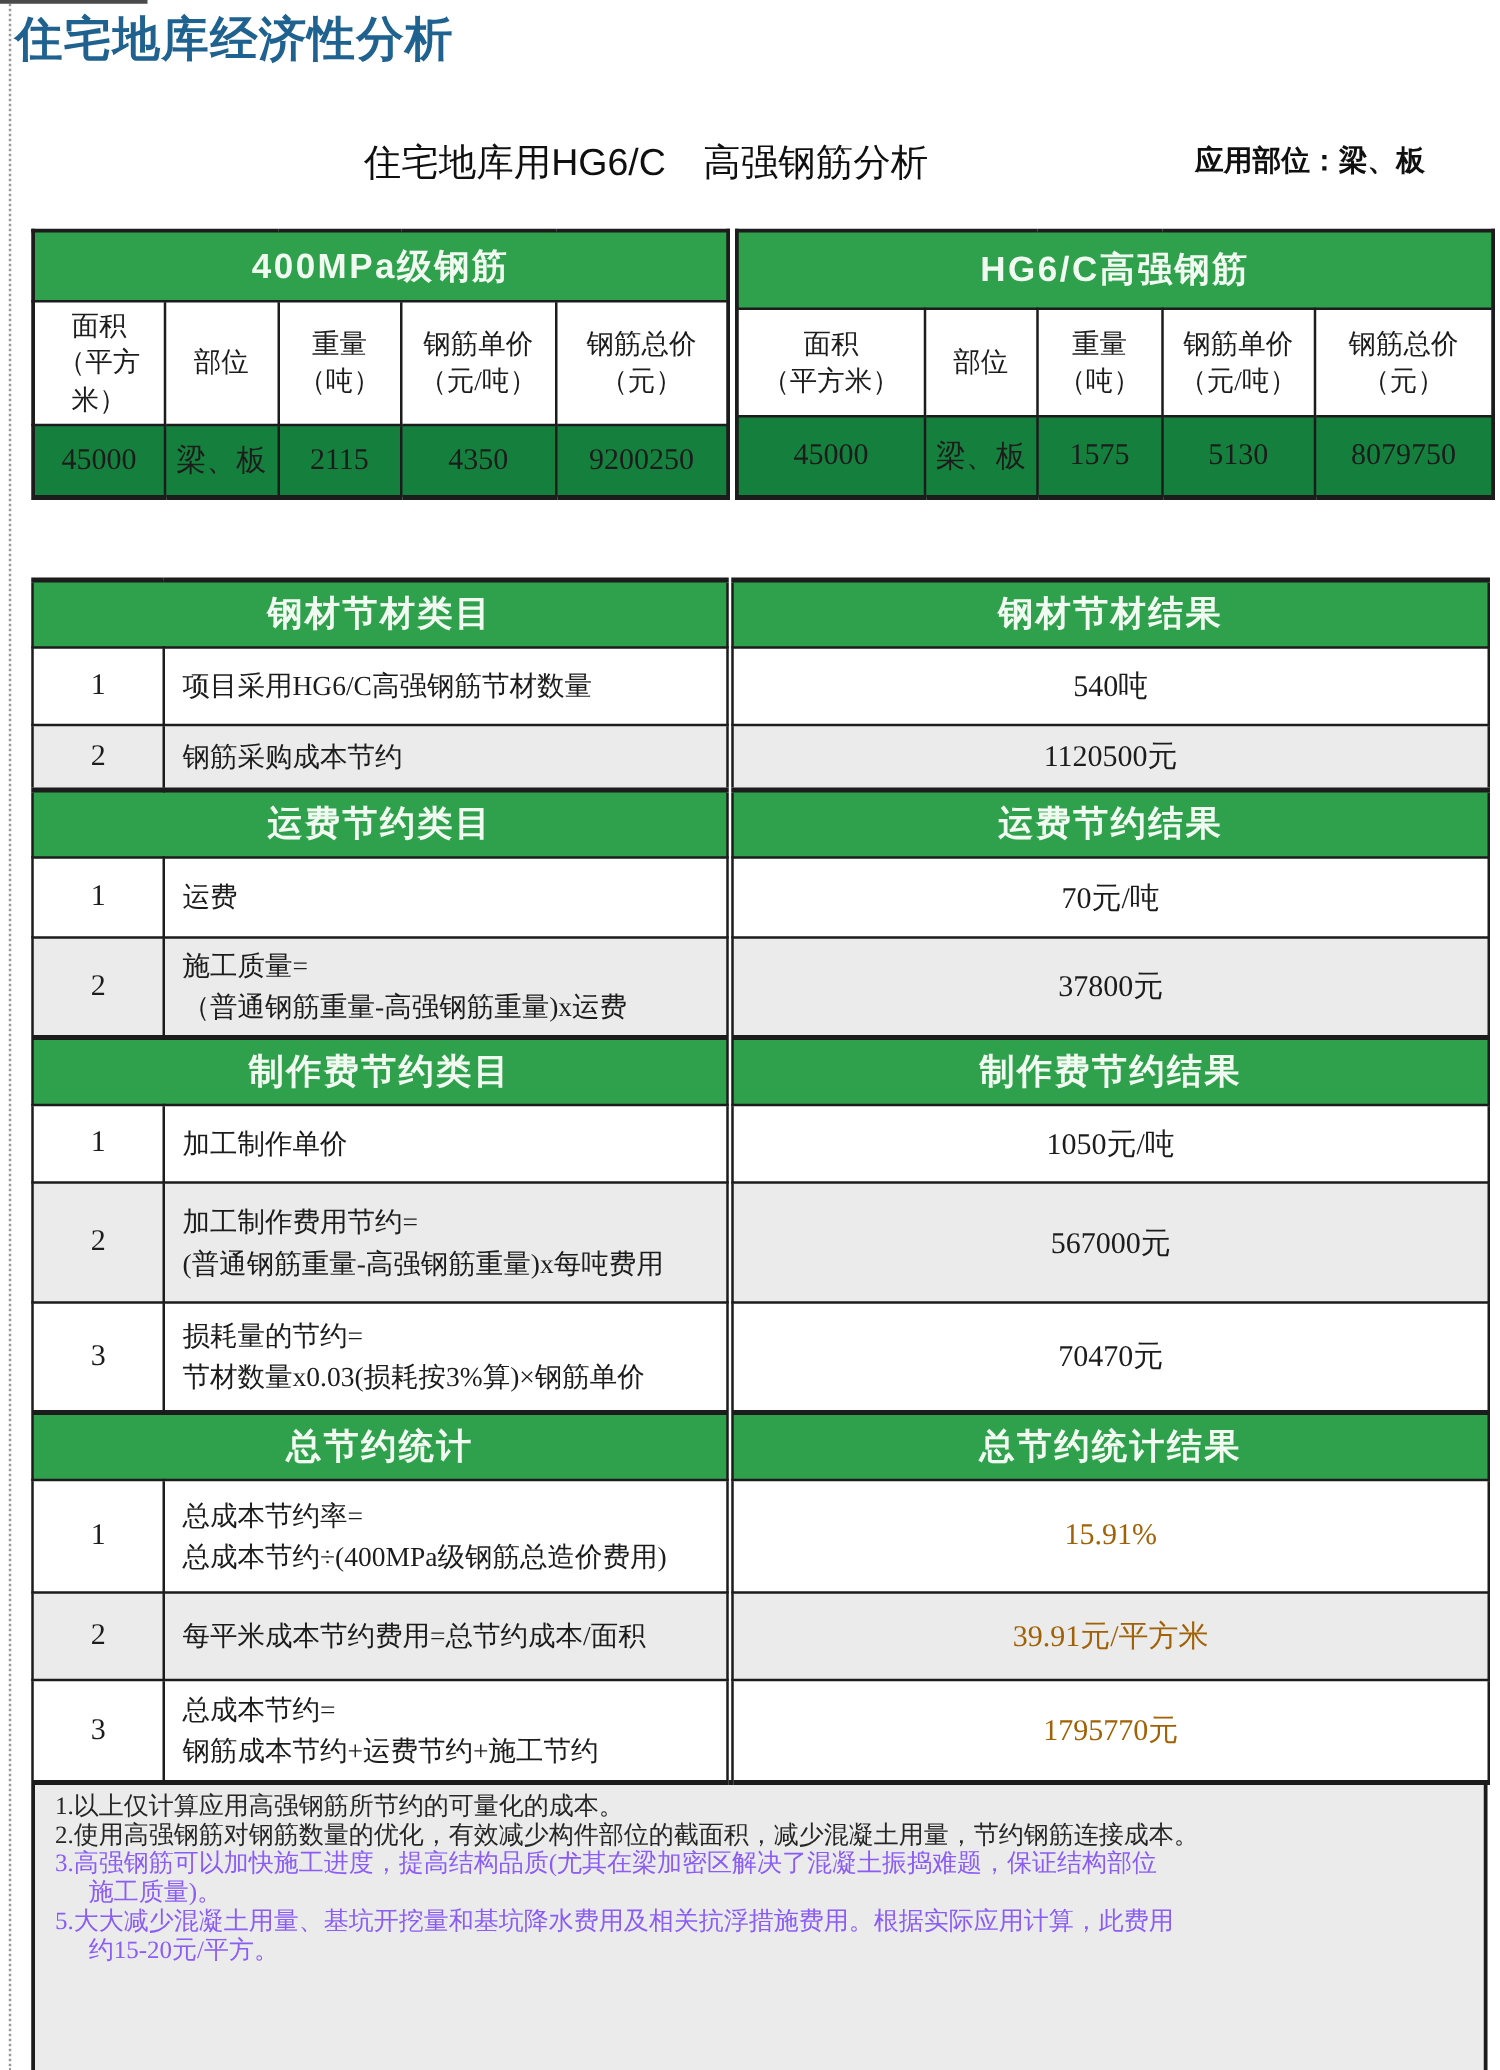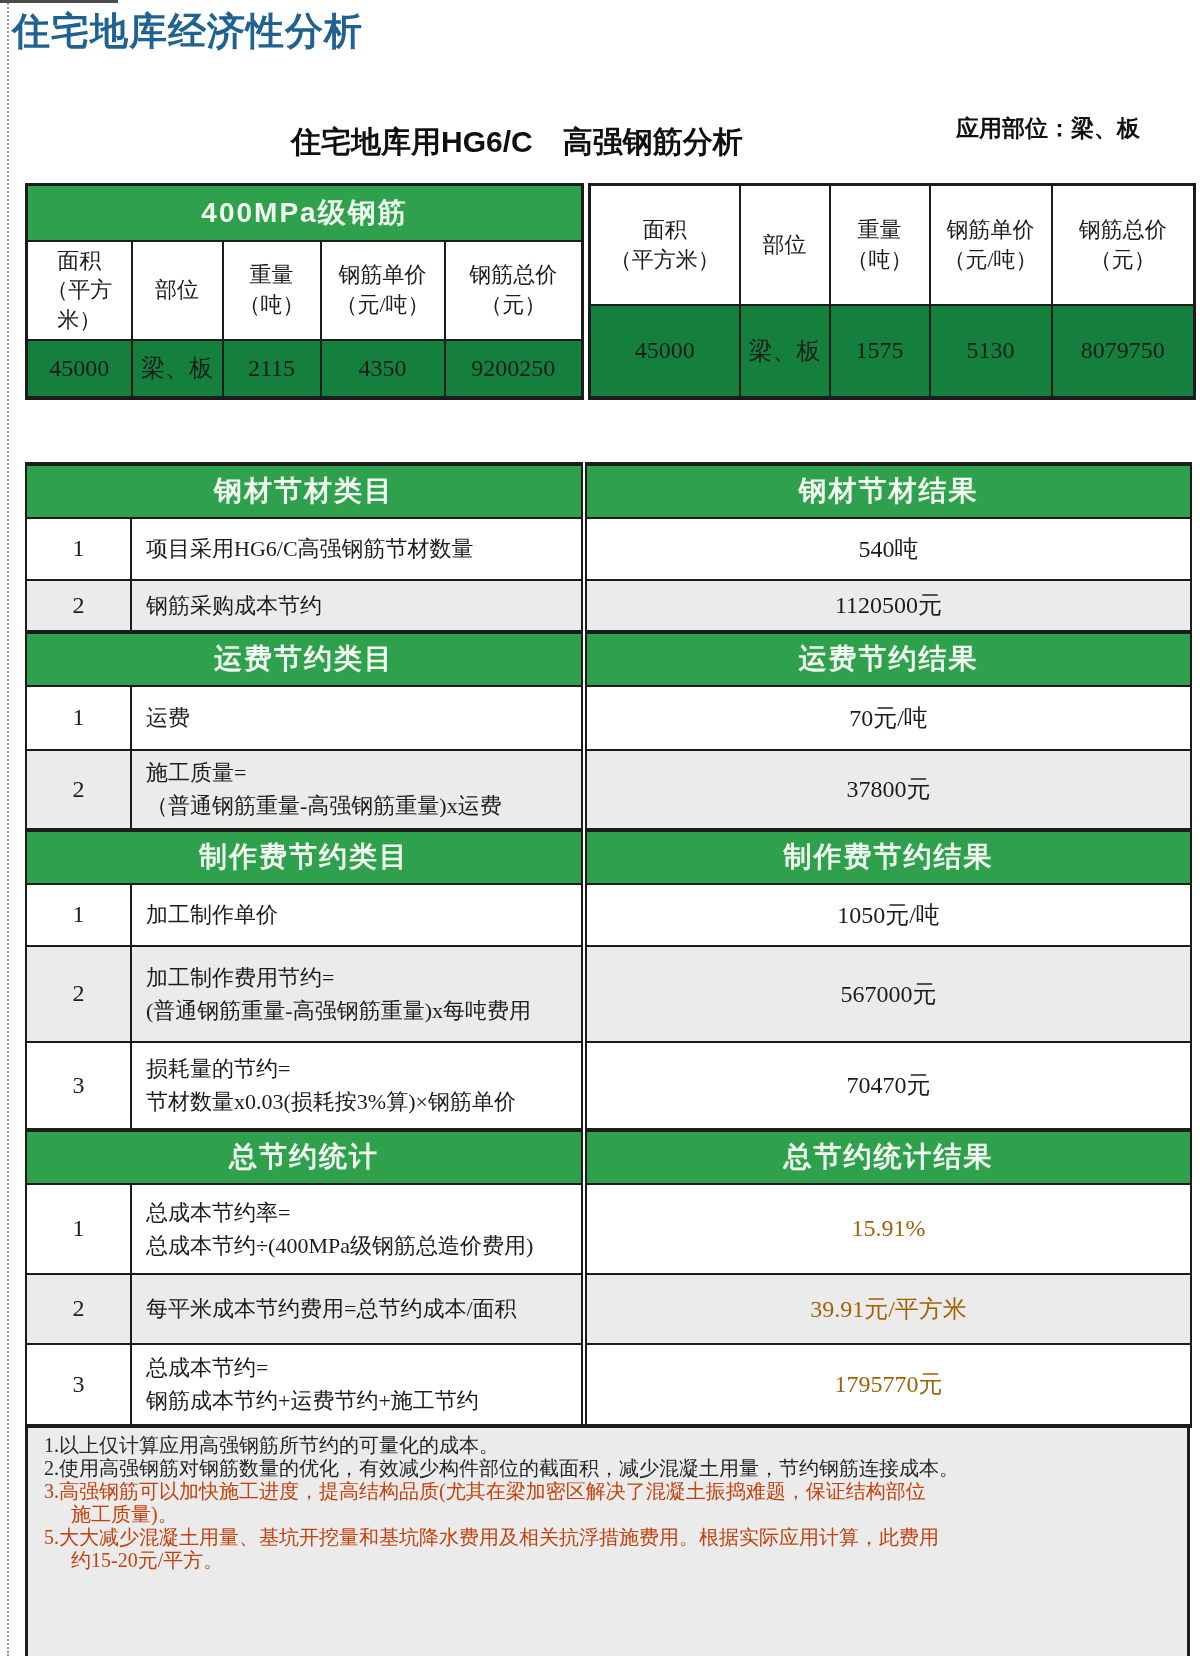--- a/index.html
+++ b/index.html
@@ -8,23 +8,23 @@
     font-family:"Liberation Serif","DejaVu Serif",serif;color:#1c1c1c;
     overflow:hidden;
   }
   .left-dotted{position:absolute;left:7px;top:0;height:1656px;width:0;
     border-left:2px dotted #9a9a9a;}
   .top-tick{position:absolute;left:0;top:0;width:118px;height:3px;background:#4a4a4a;}
   .page-title{position:absolute;left:12px;top:6px;margin:0;
     font-family:"Liberation Sans","DejaVu Sans",sans-serif;
     font-size:38px;font-weight:bold;color:#1f6290;letter-spacing:1px;}
   .subtitle-row{position:absolute;left:25px;top:106px;width:1165px;height:52px;}
-  .table-title{position:absolute;left:266px;top:16px;
-    font-family:"Liberation Sans","DejaVu Sans",sans-serif;
-    font-size:30px;font-weight:bold;color:#101010;}
+  .table-title{position:absolute;left:266px;top:4px;
+    font-family:"Liberation Sans","DejaVu Sans",sans-serif;
+    font-size:30px;font-weight:normal;color:#101010;}
   .application-note{position:absolute;right:50px;top:7px;
     font-family:"Liberation Sans","DejaVu Sans",sans-serif;
     font-size:23px;font-weight:600;color:#101010;}
 
   .main{position:absolute;left:25px;top:183px;width:1165px;}
 
   table{border-collapse:collapse;table-layout:fixed;}
   .cmp-row{display:flex;gap:4px;}
   .cmp-table{border:3px solid #1c1c1c;}
   .cmp-table th,.cmp-table td{border:2.5px solid #1c1c1c;padding:4px 2px;}
@@ -57,21 +57,21 @@
   .col-num{width:105px;}
   .col-desc{width:451px;}
   .col-gap{width:4px;}
   .col-result{width:605px;}
 
   .notes{border:3px solid #1c1c1c;border-top:none;border-bottom:5px solid #1c1c1c;
     background:#ebebeb;box-sizing:border-box;height:241px;
     padding:6px 16px 0 16px;font-size:20px;line-height:23px;color:#262626;}
   .note-line{padding-left:27px;text-indent:-27px;white-space:pre-line;}
   .notes-label{padding-left:0;}
-  .note-line.red{color:#c2410c;}
+  .note-line.red{color:#8b5cf6;}
 </style>
 </head>
 <body>
 
 <div class="left-dotted"></div>
 <div class="top-tick"></div>
 
 <h1 class="page-title">住宅地库经济性分析</h1>
 
 <div class="subtitle-row">
@@ -117,20 +117,23 @@
 
     <table class="cmp-table cmp-right">
       <colgroup>
           <col style="width:150px">
           <col style="width:90px">
           <col style="width:100px">
           <col style="width:122px">
           <col style="width:143px">
         </colgroup>
       <tbody>
+          <tr class="head-row" style="height:56px">
+        <th colspan="5" class="green-cell">HG6/C高强钢筋</th>
+      </tr>
       <tr class="col-head" style="height:76px">
         <th>面积
 （平方米）</th>
         <th>部位</th>
         <th>重量
 （吨）</th>
         <th>钢筋单价
 （元/吨）</th>
         <th>钢筋总价
 （元）</th>

